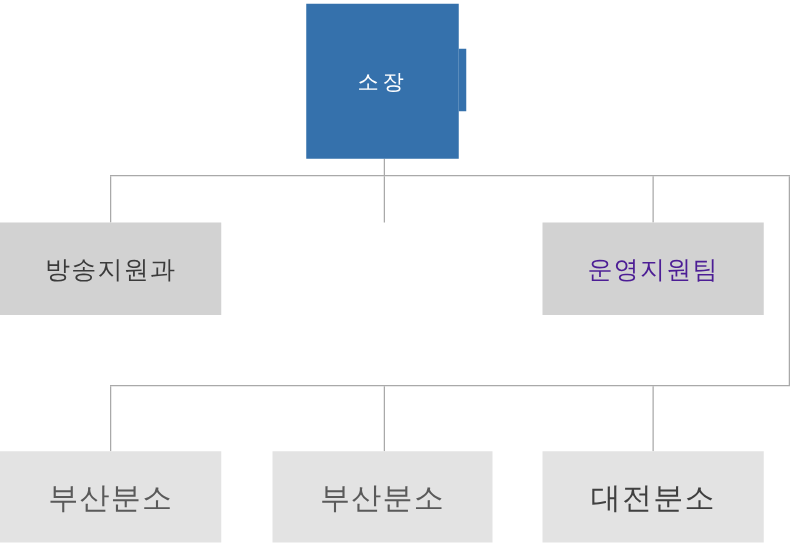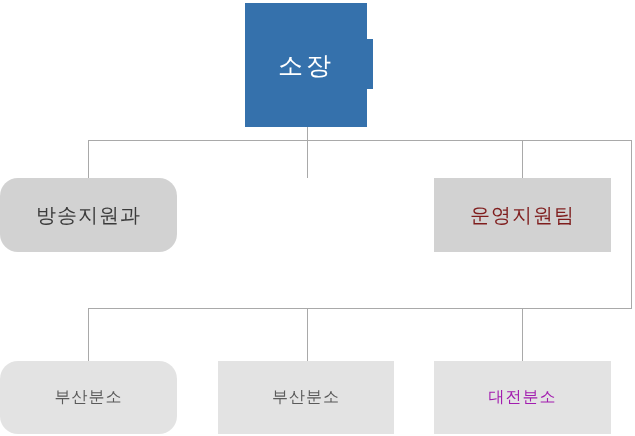--- a/index.html
+++ b/index.html
@@ -20,42 +20,42 @@
     display: flex;
     align-items: center;
     justify-content: center;
     box-sizing: border-box;
     text-align: center;
     letter-spacing: 1px;
   }
   .root-box {
     left: 245px; top: 3px;
     width: 122px; height: 124px;
-    font-size: 25px;
+    font-size: 17px;
     font-weight: 500;
     letter-spacing: 3px;
   }
   .root-tab {
     position: absolute;
     left: 367px; top: 39px;
     width: 6px; height: 50px;
   }
   .dept-box {
     top: 178px;
     height: 74px;
     font-size: 20px;
     font-weight: 500;
   }
   .branch-box {
     top: 361px;
     height: 73px;
-    font-size: 16px;
+    font-size: 24px;
     font-weight: 500;
   }
-  .col-1 { left: 0;     width: 177px; border-radius: 18px; }
+  .col-1 { left: 0;     width: 177px; }
   .col-2 { left: 218px; width: 176px; }
   .col-3 { left: 434px; width: 177px; }
   .line {
     position: absolute;
     background: #a9a9a9;
   }
   
   .l-root-v   { left: 307px; top: 127px; width: 1px;   height: 13px;  }
   .l-top-h    { left: 88px;  top: 140px; width: 544px; height: 1px;   }
   .l-top-v1   { left: 88px;  top: 141px; width: 1px;   height: 37px;  }
@@ -80,19 +80,19 @@
   <div class="line l-right-v" style="background-color: rgb(169, 169, 169);"></div>
   <div class="line l-bot-h" style="background-color: rgb(169, 169, 169);"></div>
   <div class="line l-bot-v1" style="background-color: rgb(169, 169, 169);"></div>
   <div class="line l-bot-v2" style="background-color: rgb(169, 169, 169);"></div>
   <div class="line l-bot-v3" style="background-color: rgb(169, 169, 169);"></div>
 
   <div class="node root-box" style="background-color: rgb(53, 113, 172); color: rgb(255, 255, 255);">소장</div>
   <div class="root-tab" style="background-color: rgb(53, 113, 172);"></div>
 
   <div class="node dept-box col-1" style="background-color: rgb(210, 210, 210); color: rgb(59, 59, 59);">방송지원과</div>
-  <div class="node dept-box col-3" style="background-color: rgb(210, 210, 210); color: #7f1d1d;">운영지원팀</div>
+  <div class="node dept-box col-3" style="background-color: rgb(210, 210, 210); color: #4c1d95;">운영지원팀</div>
 
   <div class="node branch-box col-1" style="background-color: rgb(227, 227, 227); color: rgb(90, 90, 90);">부산분소</div>
   <div class="node branch-box col-2" style="background-color: rgb(227, 227, 227); color: rgb(90, 90, 90);">부산분소</div>
-  <div class="node branch-box col-3" style="background-color: rgb(227, 227, 227); color: #a21caf;">대전분소</div>
+  <div class="node branch-box col-3" style="background-color: rgb(227, 227, 227); color: #404040;">대전분소</div>
 
 </div>
 
 </body></html>

